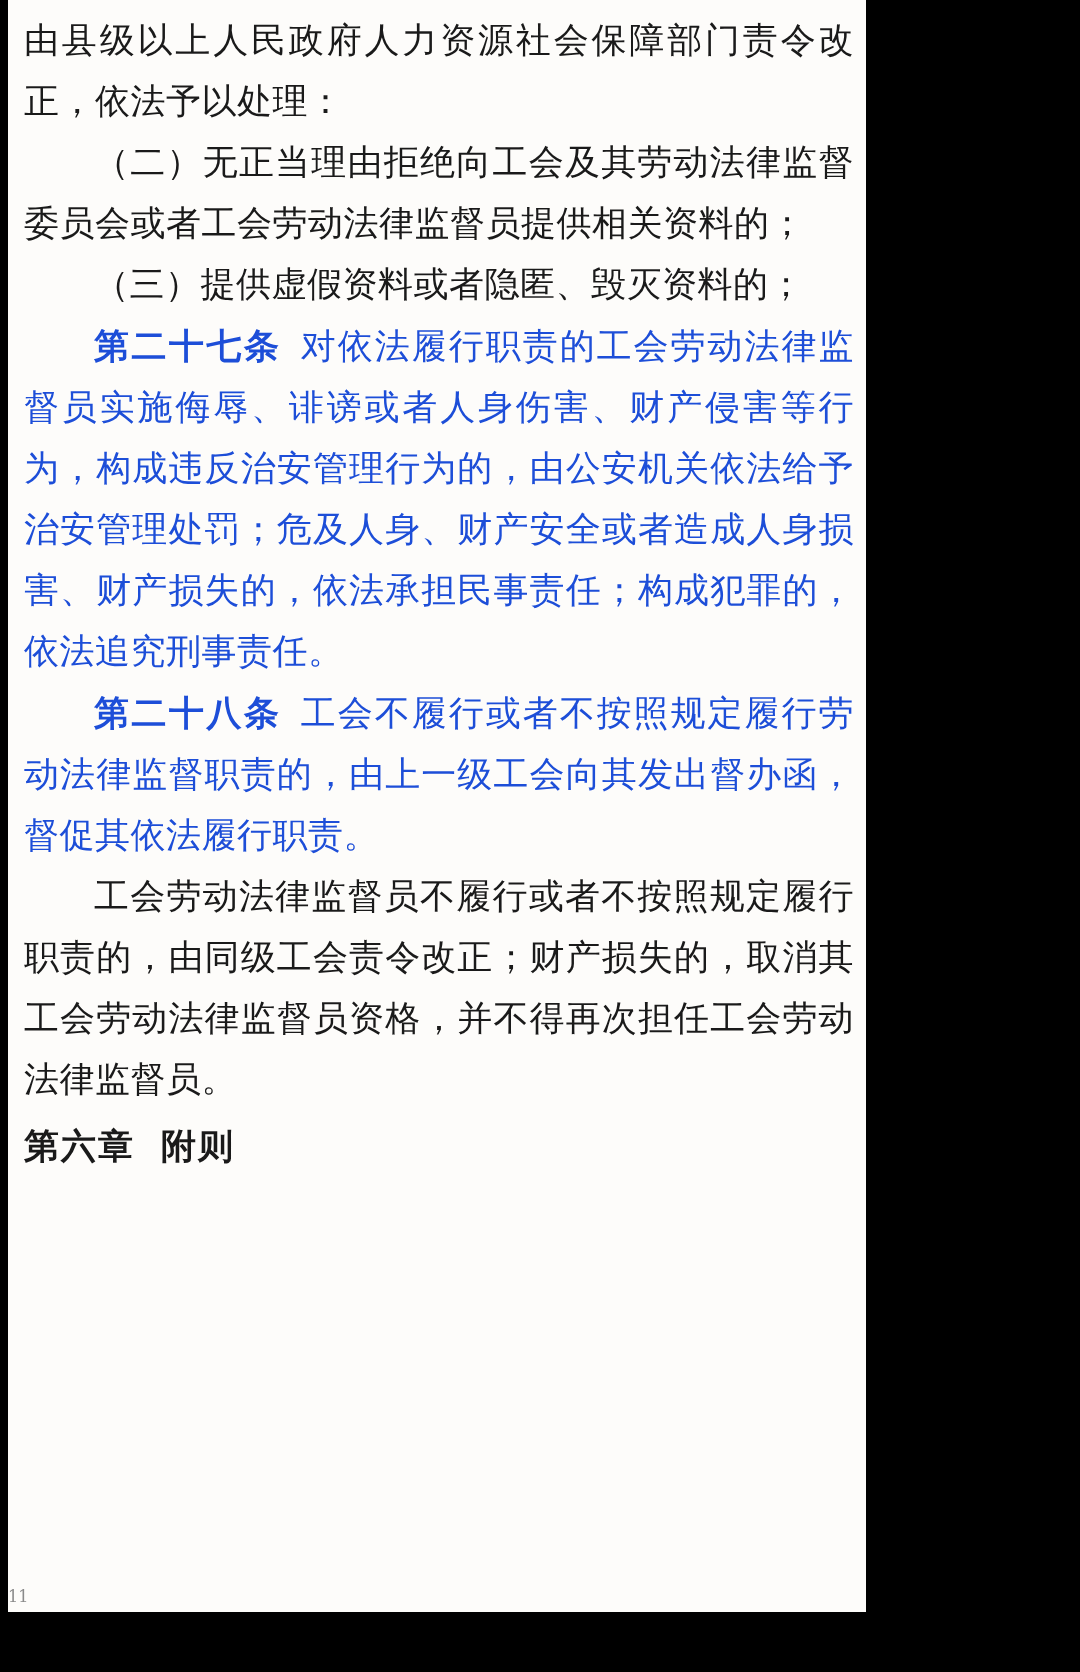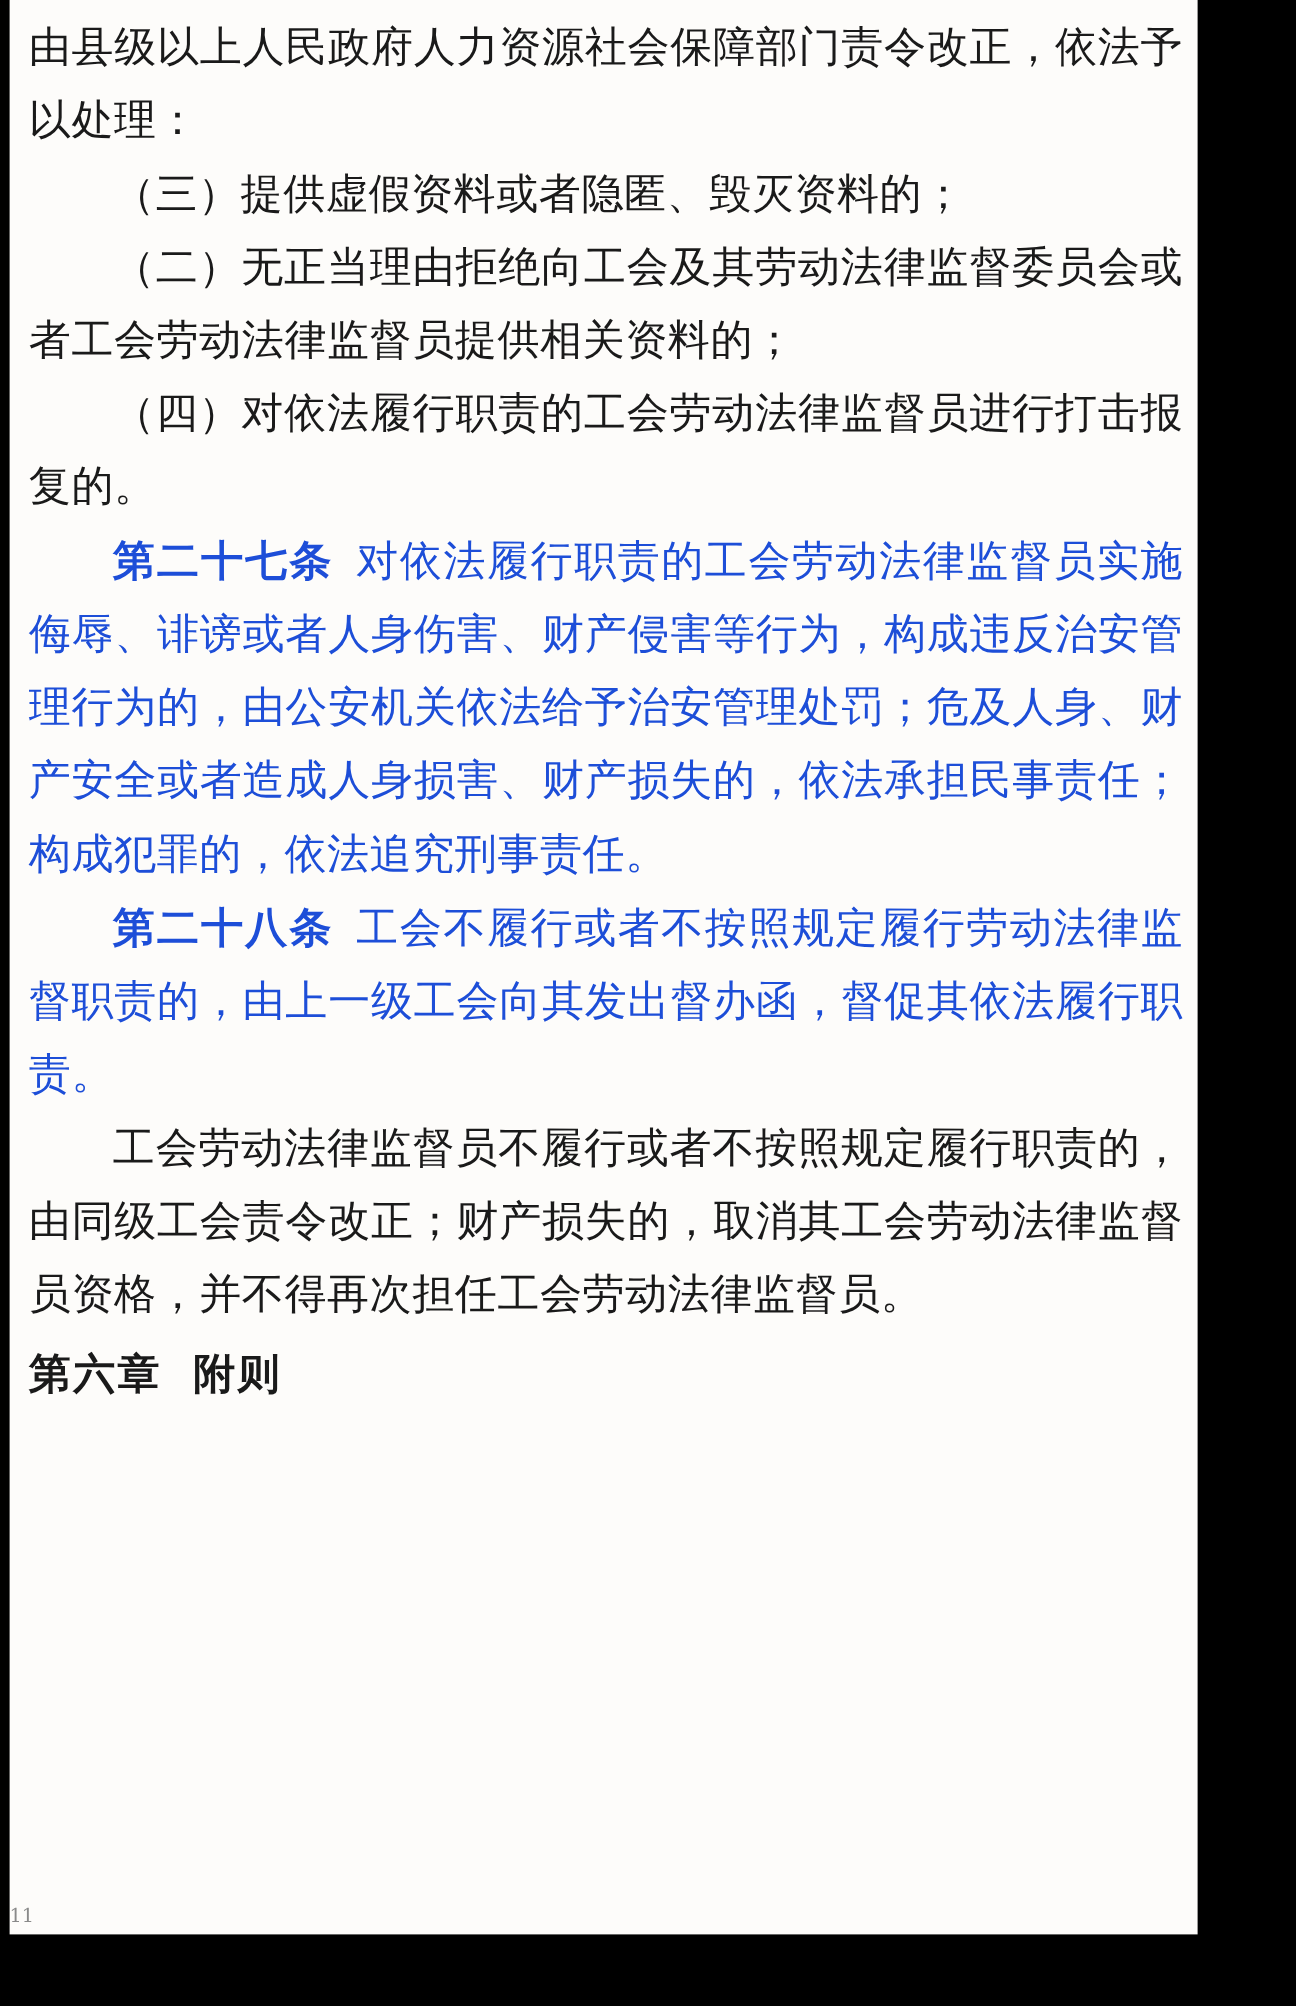--- a/index.html
+++ b/index.html
@@ -10,21 +10,21 @@
   body {
     width: 1080px;
     height: 1672px;
     position: relative;
     font-family: "DejaVu Serif", "Liberation Serif", serif;
   }
   .page {
     position: absolute;
     left: 8px;
     top: 0px;
-    width: 990px;
+    width: 858px;
     height: 1612px;
     background: #fdfcfa;
     overflow: hidden;
   }
   .page-inner {
     padding: 10px 12px 0 16px;
     box-sizing: border-box;
   }
   .para {
     font-size: 35px;
@@ -75,25 +75,24 @@
 </style>
 </head>
 <body>
 
 <div class="page">
   <div class="page-inner">
 
     <p class="para">由县级以上人民政府人力资源社会保障部门责令改正，依法予以处理：</p>
 
 
+    <p class="para indent">（二）无正当理由拒绝向工会及其劳动法律监督委员会或者工会劳动法律监督员提供相关资料的；</p>
+
     <p class="para indent">（三）提供虚假资料或者隐匿、毁灭资料的；</p>
 
-    <p class="para indent">（二）无正当理由拒绝向工会及其劳动法律监督委员会或者工会劳动法律监督员提供相关资料的；</p>
-
-    <p class="para indent">（四）对依法履行职责的工会劳动法律监督员进行打击报复的。</p>
 
     <p class="article"><span class="art-no">第二十七条</span><span class="art-gap"></span><span>对依法履行职责的工会劳动法律监督员实施侮辱、诽谤或者人身伤害、财产侵害等行为，构成违反治安管理行为的，由公安机关依法给予治安管理处罚；危及人身、财产安全或者造成人身损害、财产损失的，依法承担民事责任；构成犯罪的，依法追究刑事责任。</span></p>
 
     <p class="article"><span class="art-no">第二十八条</span><span class="art-gap"></span><span>工会不履行或者不按照规定履行劳动法律监督职责的，由上一级工会向其发出督办函，督促其依法履行职责。</span></p>
 
     <p class="para indent">工会劳动法律监督员不履行或者不按照规定履行职责的，由同级工会责令改正；财产损失的，取消其工会劳动法律监督员资格，并不得再次担任工会劳动法律监督员。</p>
 
     <p class="chapter"><span>第六章</span><span class="ch-gap"></span><span>附则</span></p>
 
 

